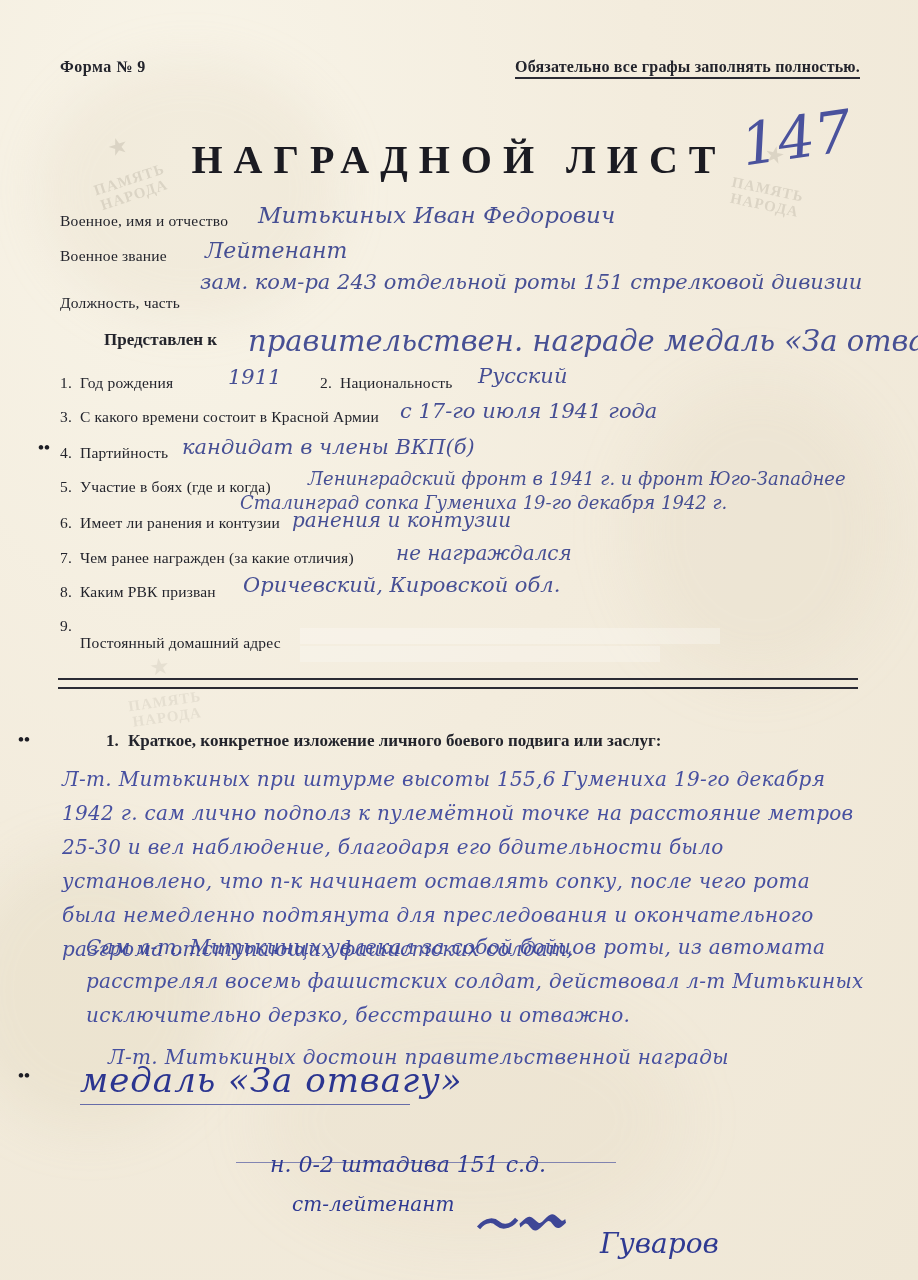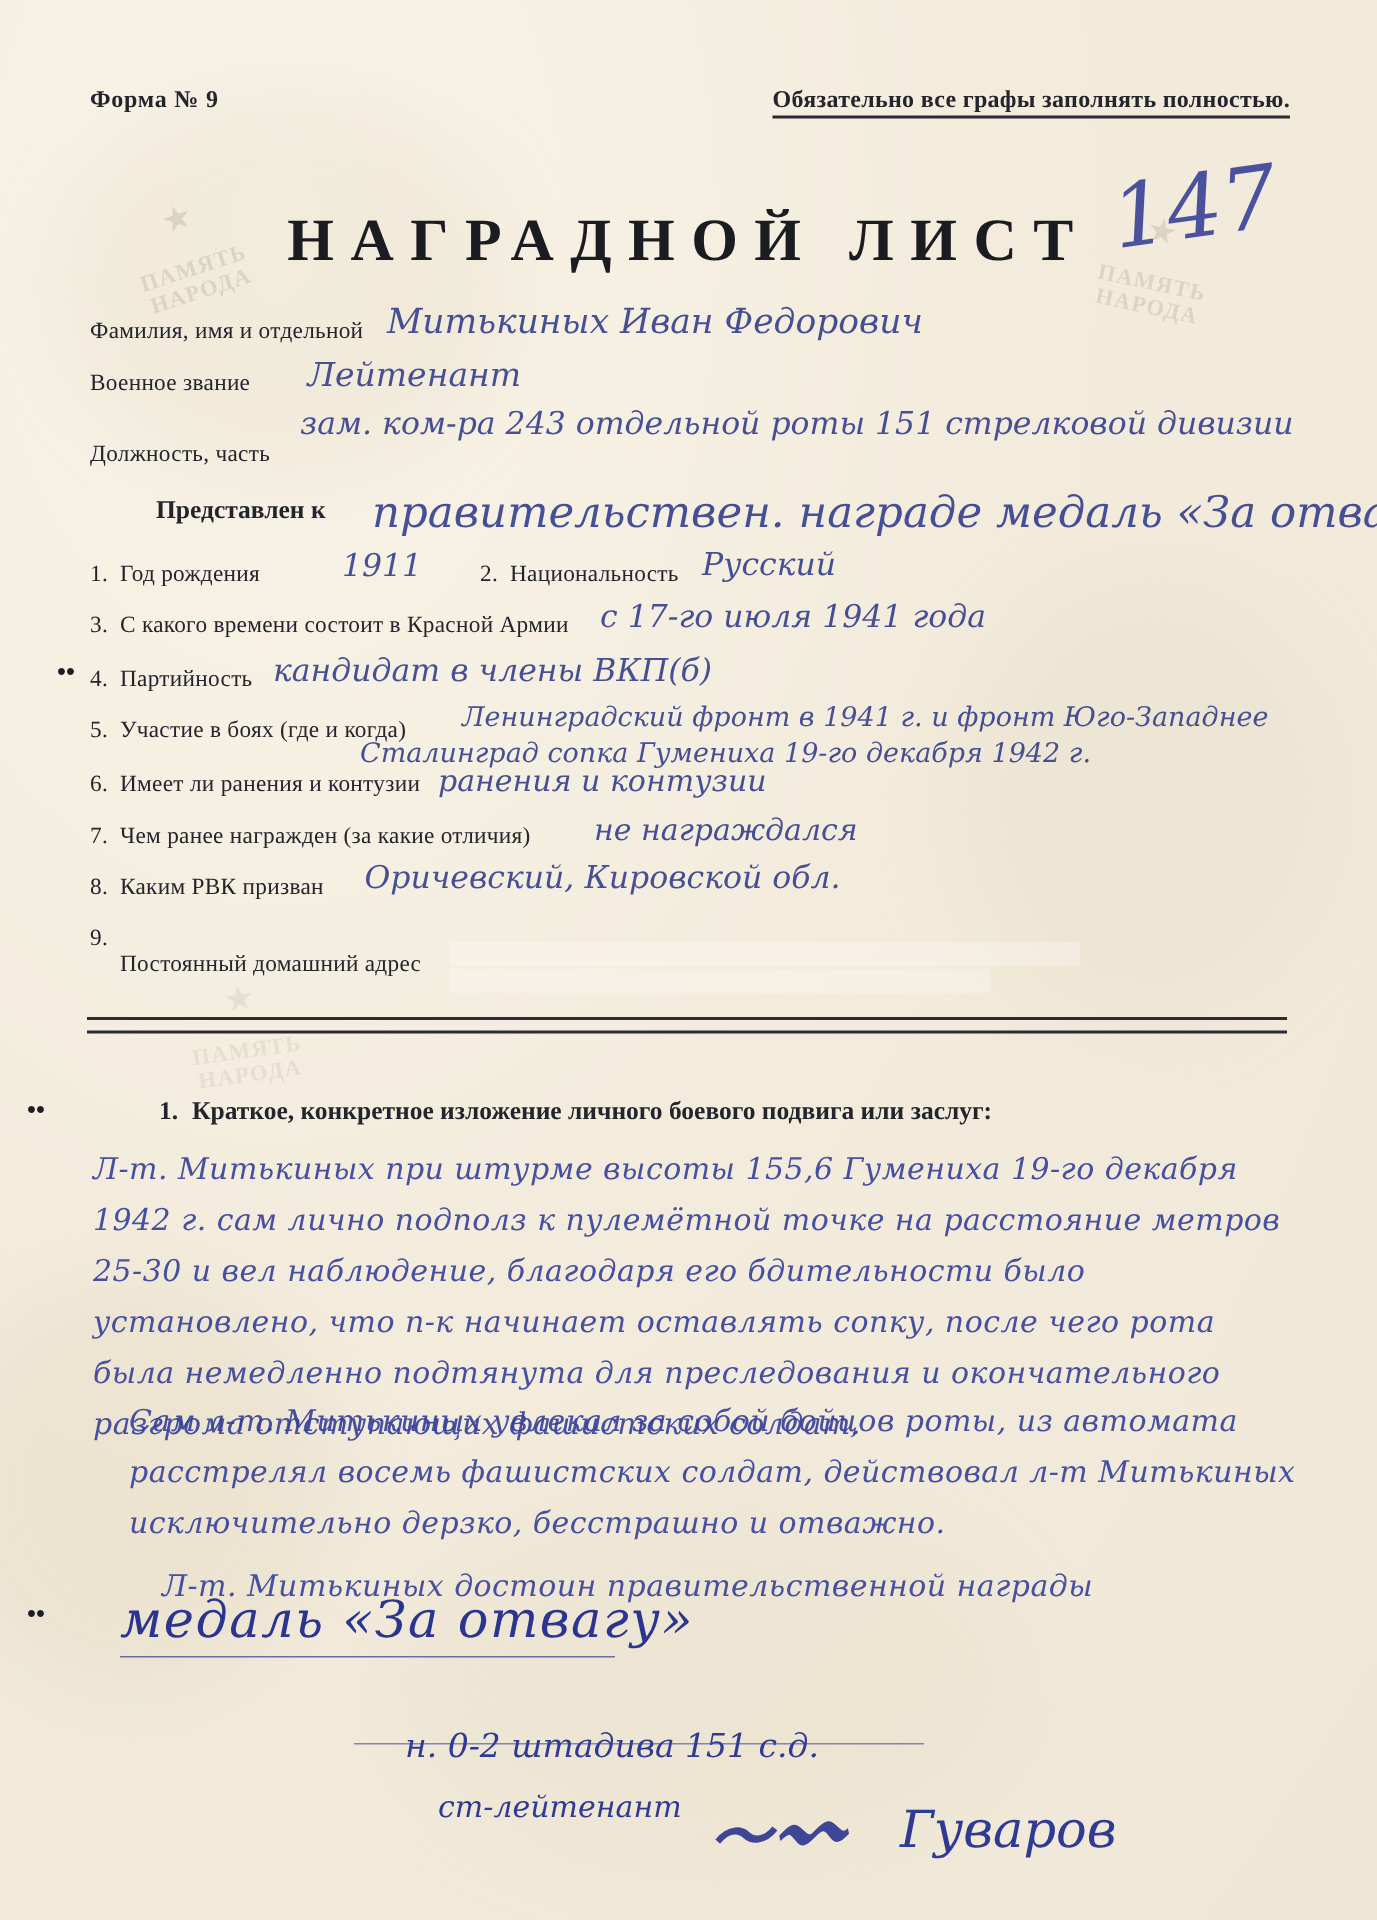--- a/index.html
+++ b/index.html
@@ -217,39 +217,39 @@
     <span class="wm-star">★</span>
     <span>ПАМЯТЬ НАРОДА</span>
   </div>
 
   <div class="printed form-no">Форма № 9</div>
   <div class="printed notice">Обязательно все графы заполнять полностью.</div>
   <div class="scrawl">147</div>
 
   <div class="printed title">НАГРАДНОЙ ЛИСТ</div>
 
-  <div class="printed lbl" style="left:60px; top:212px;">Фамилия, имя и отдельной</div>
+  <div class="printed lbl" style="left:60px; top:212px;">Военное, имя и отчество</div>
   <div class="hand" style="left:258px; top:202px; font-size:23px;">Митькиных Иван Федорович</div>
 
   <div class="printed lbl" style="left:60px; top:247px;">Военное звание</div>
   <div class="hand" style="left:205px; top:238px; font-size:22px;">Лейтенант</div>
 
   <div class="printed lbl" style="left:60px; top:294px;">Должность, часть</div>
   <div class="hand" style="left:200px; top:270px; font-size:21px;">зам. ком-ра 243 отдельной роты 151 стрелковой дивизии</div>
 
   <div class="printed lbl-b" style="left:104px; top:330px;">Представлен к</div>
   <div class="hand" style="left:248px; top:324px; font-size:29px;">правительствен. награде медаль «За отвагу»</div>
 
   <div class="printed lbl" style="left:60px; top:374px;">1.</div>
   <div class="printed lbl" style="left:80px; top:374px;">Год рождения</div>
   <div class="hand" style="left:228px; top:365px; font-size:21px;">1911</div>
 
   <div class="printed lbl" style="left:320px; top:374px;">2.</div>
   <div class="printed lbl" style="left:340px; top:374px;">Национальность</div>
-  <div class="hand" style="left:468px; top:364px; font-size:21px;text-align:right;">Русский</div>
+  <div class="hand" style="left:478px; top:364px; font-size:21px;text-align:right;">Русский</div>
 
   <div class="printed lbl" style="left:60px; top:408px;">3.</div>
   <div class="printed lbl" style="left:80px; top:408px;">С какого времени состоит в Красной Армии</div>
   <div class="hand" style="left:400px; top:399px; font-size:21px;">с 17-го июля 1941 года</div>
 
   <div class="printed lbl" style="left:60px; top:444px;">4.</div>
   <div class="printed lbl" style="left:80px; top:444px;">Партийность</div>
   <div class="hand" style="left:182px; top:435px; font-size:21px;">кандидат в члены ВКП(б)</div>
 
   <div class="printed lbl" style="left:60px; top:478px;">5.</div>
@@ -284,19 +284,19 @@
   <div class="hand-par" style="left:108px; top:1040px; width:760px; font-size:20px;">Л-т. Митькиных достоин правительственной награды</div>
   <div class="hand-par" style="left:86px; top:930px; width:780px; font-size:20px;">Сам л-т. Митькиных увлекал за собой бойцов роты, из автомата расстрелял восемь фашистских солдат, действовал л-т Митькиных исключительно дерзко, бесстрашно и отважно.</div>
 
   <div class="award-big">медаль «За отвагу»</div>
   <div class="underline-hand" style="left:80px; top:1104px; width:330px;"></div>
 
   <div class="sig" style="left:270px; top:1152px; font-size:22px;">н. 0-2 штадива 151 с.д.</div>
   <div class="underline-hand" style="left:236px; top:1162px; width:380px; opacity:.6;"></div>
   <div class="sig" style="left:292px; top:1192px; font-size:20px;">ст-лейтенант</div>
   <div class="sig-squiggle">〜〰</div>
-  <div class="sig" style="left:600px; top:1200px; font-size:34px;">Гуваров</div>
+  <div class="sig" style="left:600px; top:1227px; font-size:28px;">Гуваров</div>
 
   <div class="margin-mark" style="left:38px; top:438px;">••</div>
   <div class="margin-mark" style="left:18px; top:730px;">••</div>
   <div class="margin-mark" style="left:18px; top:1066px;">••</div>
 
 </div>
 
 </body></html>

